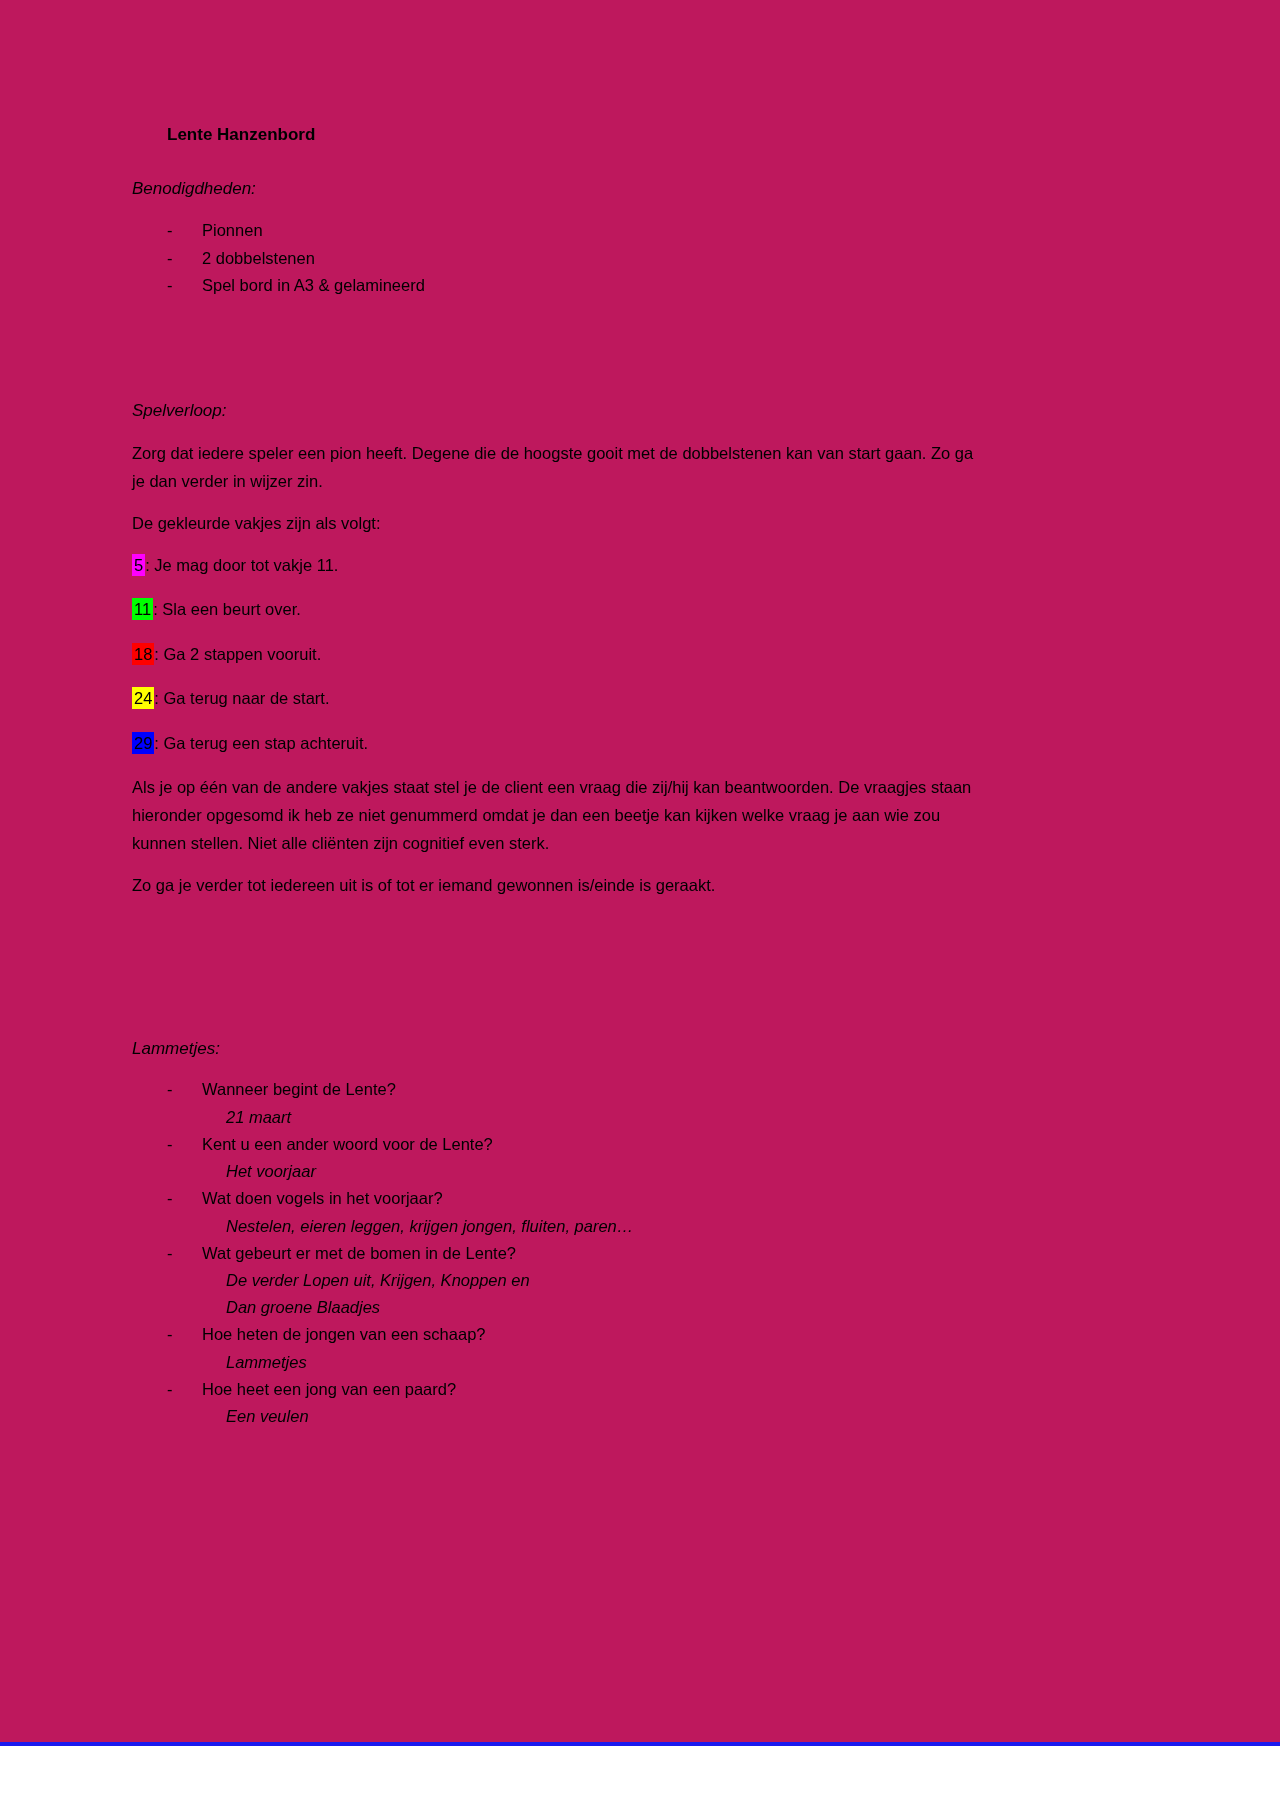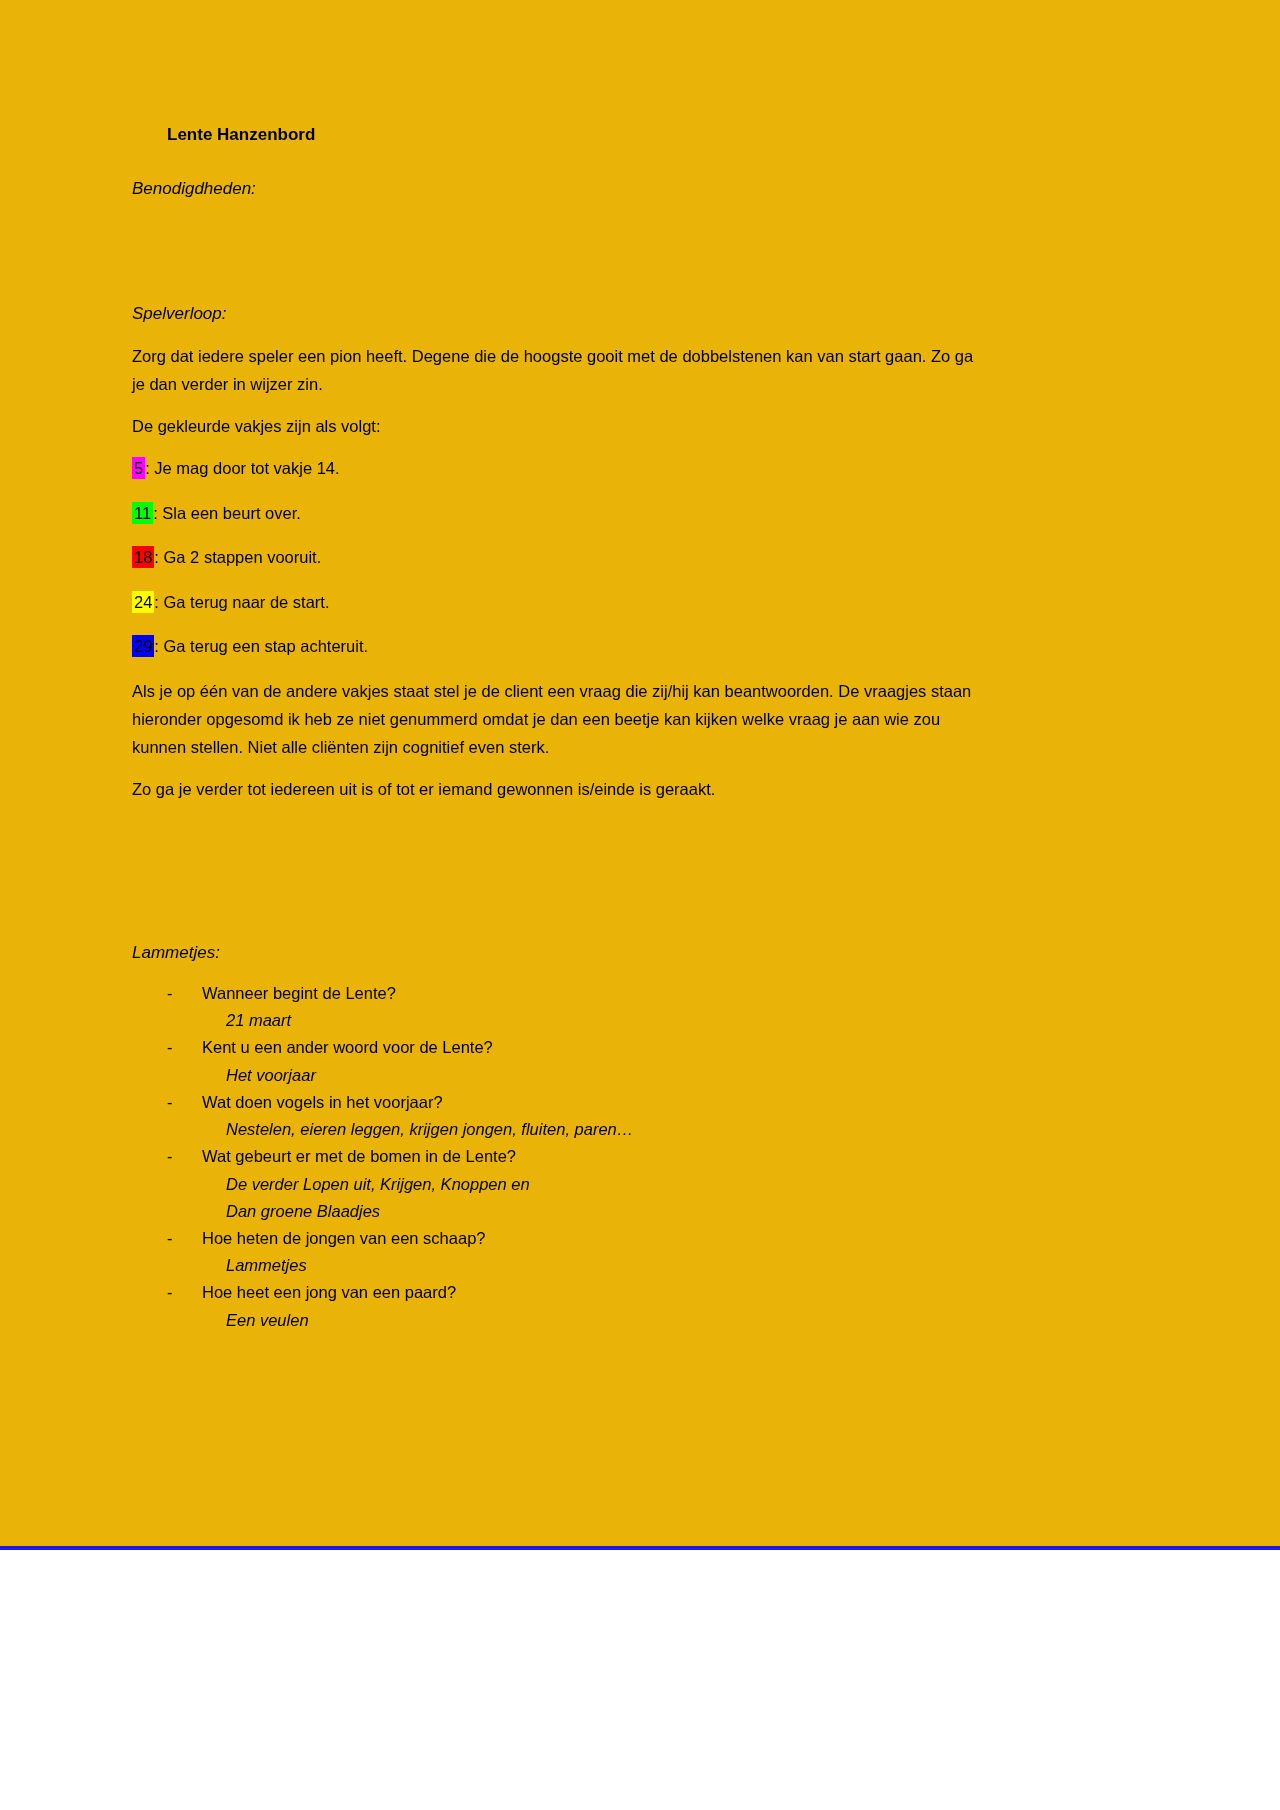--- a/index.html
+++ b/index.html
@@ -1,19 +1,19 @@
 <!DOCTYPE html>
 <html><head>
 <meta charset="utf-8">
 <style>
   html,body{margin:0;padding:0;background:#ffffff;}
   .page{
     position:relative;
-    width:1280px;height:1550px;
-    background:#eab308;
+    width:1280px;height:1746px;
+    background:#be185d;
     font-family:"Liberation Sans",sans-serif;
     color:#000000;
     overflow:hidden;
   }
   .content{position:absolute;left:132px;top:121px;width:880px;}
   .doc-title{
     font-size:17px;font-weight:bold;line-height:28px;
     margin:0 0 0 35px;
   }
   .heading{
@@ -43,27 +43,41 @@
 </head>
 <body>
 
 <div class="page">
   <div class="content">
 
     <h1 class="doc-title">Lente Hanzenbord</h1>
 
     <h2 class="heading">Benodigdheden:</h2>
 
+    <div class="dash-list">
+      <div class="dash-item">
+        <span class="dash"></span>
+        <span>Pionnen</span>
+      </div>
+      <div class="dash-item">
+        <span class="dash"></span>
+        <span>2 dobbelstenen</span>
+      </div>
+      <div class="dash-item">
+        <span class="dash"></span>
+        <span>Spel bord in A3 &amp; gelamineerd</span>
+      </div>
+    </div>
 
     <h2 class="heading spelverloop">Spelverloop:</h2>
 
     <p class="para">Zorg dat iedere speler een pion heeft. Degene die de hoogste gooit met de dobbelstenen kan van start gaan. Zo ga je dan verder in wijzer zin.</p>
     <p class="para">De gekleurde vakjes zijn als volgt:</p>
 
-    <p class="rule"><span class="hl" style="background-color: rgb(255, 0, 255);">5</span><span>: Je mag door tot vakje 14.</span></p>
+    <p class="rule"><span class="hl" style="background-color: rgb(255, 0, 255);">5</span><span>: Je mag door tot vakje 11.</span></p>
     <p class="rule"><span class="hl" style="background-color: rgb(0, 255, 0);">11</span><span>: Sla een beurt over.</span></p>
     <p class="rule"><span class="hl" style="background-color: rgb(255, 0, 0);">18</span><span>: Ga 2 stappen vooruit.</span></p>
     <p class="rule"><span class="hl" style="background-color: rgb(255, 255, 0);">24</span><span>: Ga terug naar de start.</span></p>
     <p class="rule"><span class="hl" style="background-color: rgb(0, 0, 255);">29</span><span>: Ga terug een stap achteruit.</span></p>
 
     <p class="para tight">Als je op één van de andere vakjes staat stel je de client een vraag die zij/hij kan beantwoorden. De vraagjes staan hieronder opgesomd ik heb ze niet genummerd omdat je dan een beetje kan kijken welke vraag je aan wie zou kunnen stellen. Niet alle cliënten zijn cognitief even sterk.</p>
     <p class="para">Zo ga je verder tot iedereen uit is of tot er iemand gewonnen is/einde is geraakt.</p>
 
     <h2 class="heading vraagjes">Lammetjes:</h2>
 

